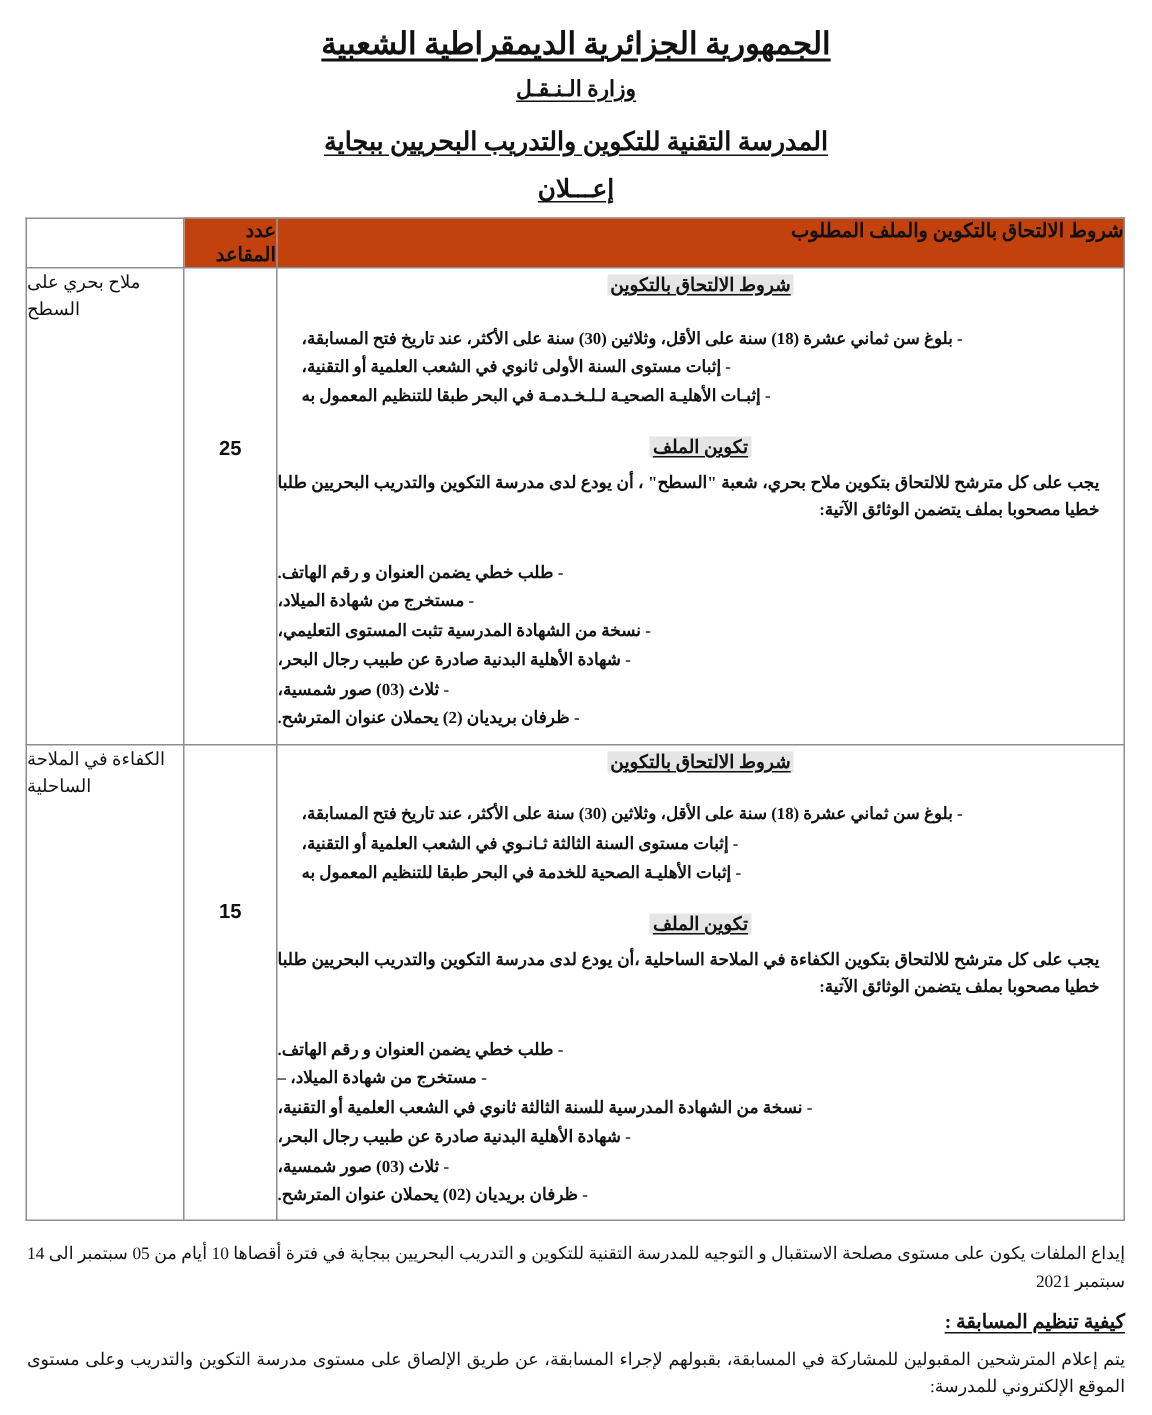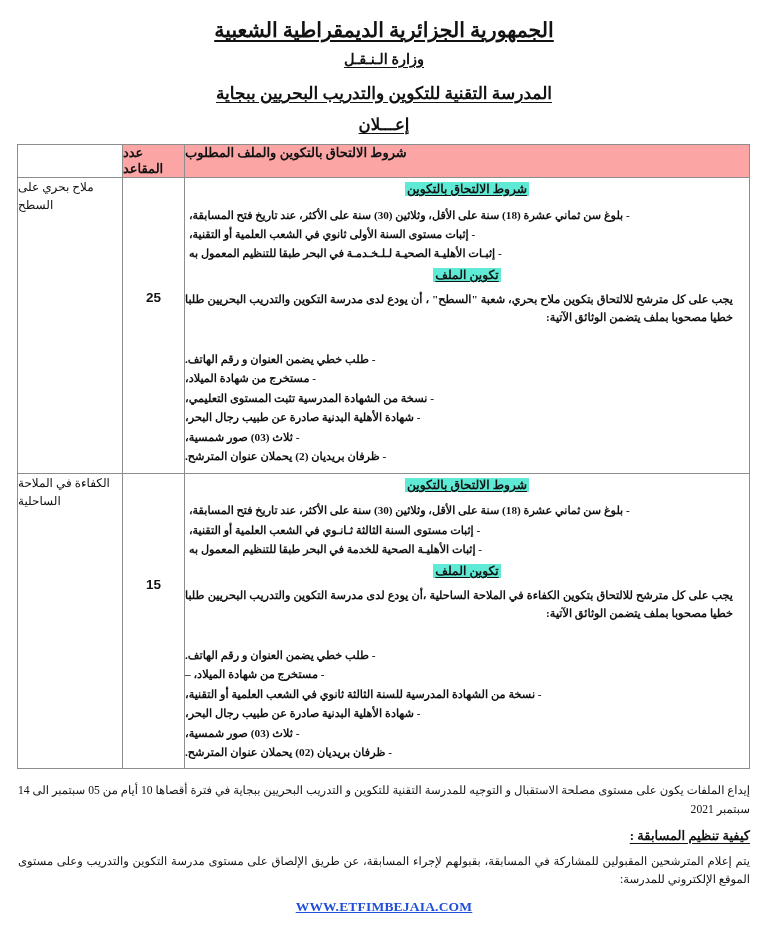--- a/index.html
+++ b/index.html
@@ -78,24 +78,24 @@
     width: 100%;
     border-collapse: collapse;
     table-layout: fixed;
   }
   table.main td, table.main th {
     border: 1px solid #8d8d8d;
     vertical-align: top;
     padding: 0;
   }
   th.hdr {
-    background: #fca5a5;
+    background: #c2410c;
     font-size: 13px;
     font-weight: bold;
-    text-align: left;
+    text-align: right;
     height: 28px;
     padding: 4px 6px;
     vertical-align: middle;
   }
   th.hdr-blank {
     border: none;
     background: transparent;
   }
   col.c-cond { width: 565px; }
   col.c-seat { width: 62px; }
@@ -114,36 +114,36 @@
   }
   td.seats .seatnum { display: block; }
   td.spec {
     text-align: left;
     font-size: 12px;
     line-height: 1.5;
     vertical-align: middle;
   }
 
   .hl {
-    background: #5eead4;
+    background: #e5e5e5;
     font-weight: bold;
     font-size: 12.3px;
     text-decoration: underline;
     text-underline-offset: 2px;
     padding: 0 2px;
   }
   .hl-line {
     text-align: center;
     margin: 2px 0 6px 0;
   }
   .hl-line.tight { margin: 4px 0 4px 0; }
 
   ul.conds {
     list-style: none;
-    margin: 4px;
+    margin: 16px;
     padding: 0;
     text-align: left;
     direction: rtl;
   }
   ul.conds li {
     margin: 0 0 1px 0;
     text-align: left;
     font-weight: bold;
     font-size: 11.2px;
   }

